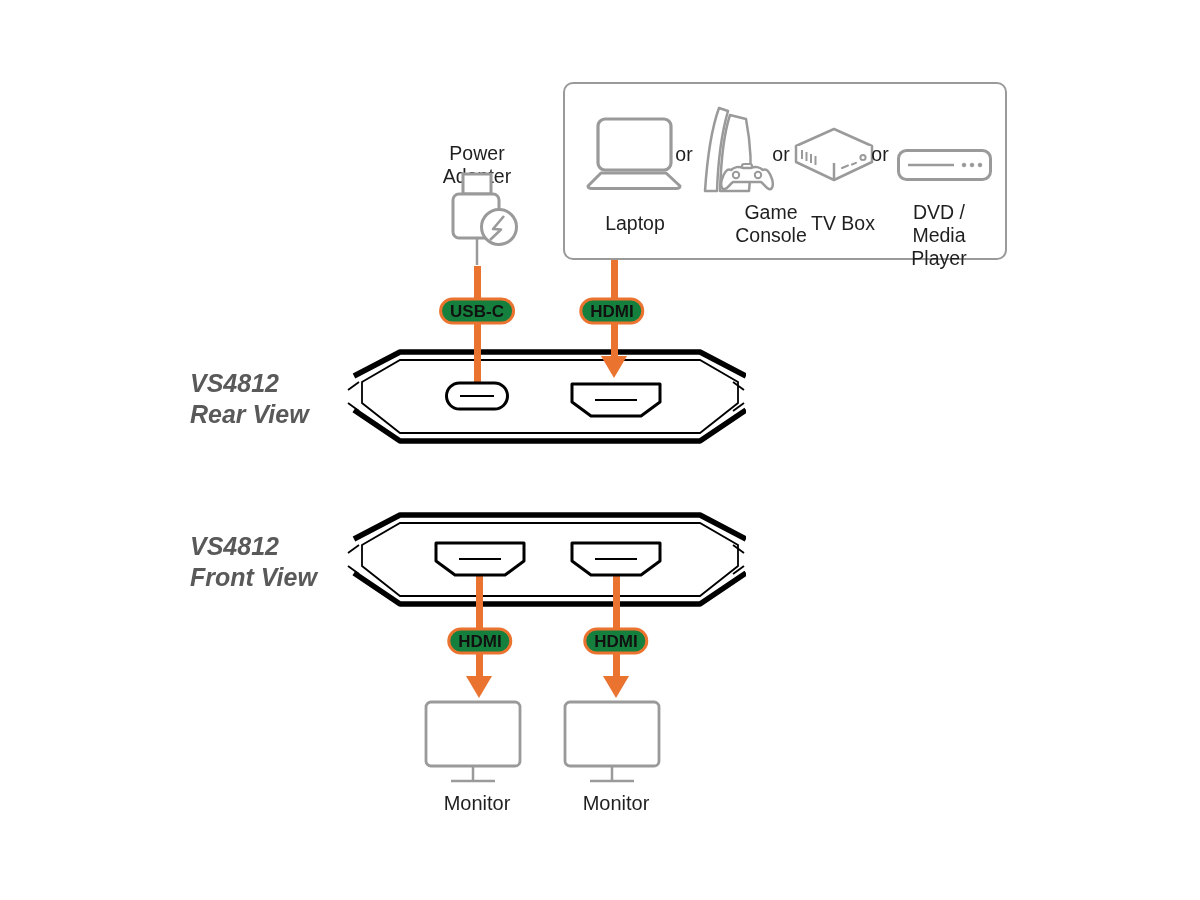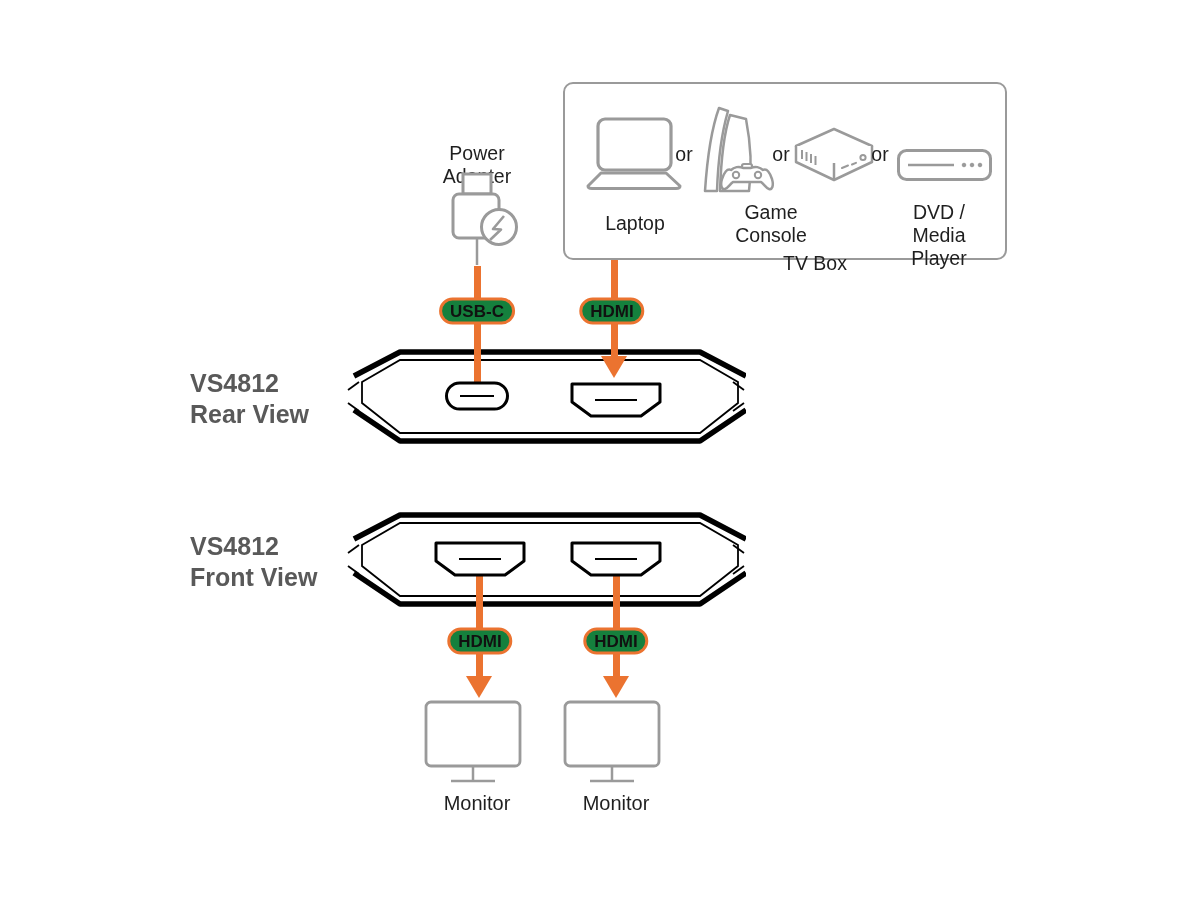--- a/index.html
+++ b/index.html
@@ -11,21 +11,21 @@
     --outline-black:#000000;
   }
   html,body{margin:0;padding:0;background:#fff;}
   .canvas{
     position:relative;width:1200px;height:900px;background:#fff;
     font-family:"Liberation Sans",sans-serif;overflow:hidden;
   }
   .abs{position:absolute;}
   .cx{transform:translateX(-50%);}
   .txt{color:var(--text-dark);font-size:19.5px;line-height:23px;text-align:center;white-space:pre-line;}
-  .view-label{color:var(--view-label-gray);font-weight:bold;font-size:25px;line-height:31px;white-space:pre-line;text-align:left;}
+  .view-label{color:var(--view-label-gray);font-weight:bold;font-size:25px;line-height:31px;white-space:pre-line;text-align:left;font-style:italic;}
   .oline{position:absolute;width:7px;margin-left:-3.5px;background:var(--accent-orange);z-index:2;}
   .ahead{position:absolute;width:0;height:0;margin-left:-13px;z-index:5;
          border-left:13px solid transparent;border-right:13px solid transparent;
          border-top:22px solid var(--accent-orange);}
   .pill{position:absolute;transform:translate(-50%,-50%);z-index:4;background:#15803d;
         border:3.5px solid var(--accent-orange);border-radius:16px;
         height:21px;line-height:21px;padding:0 8px;
         font-size:17px;font-weight:bold;color:#111;white-space:nowrap;}
   .sources-box{position:absolute;left:563px;top:82px;width:444px;height:178px;
         border:2.5px solid var(--box-border-gray);border-radius:10px;box-sizing:border-box;background:#fff;}
@@ -108,21 +108,21 @@
     <svg class="abs" style="left:331px;top:64px;" width="98" height="36" viewBox="0 0 98 36">
       <rect class="wf sg" x="2.5" y="2.5" width="92" height="29" rx="8" stroke-width="3"></rect>
       <line class="sg" x1="12" y1="17" x2="58" y2="17" stroke-width="2.5"></line>
       <circle class="sg" cx="68" cy="17" r="1.8" fill="#9A9A9A"></circle>
       <circle class="sg" cx="76" cy="17" r="1.8" fill="#9A9A9A"></circle>
       <circle class="sg" cx="84" cy="17" r="1.8" fill="#9A9A9A"></circle>
     </svg>
     <div class="abs cx txt" style="left:70px;top:128px;">Laptop</div>
     <div class="abs cx txt" style="left:170px;top:117px;margin-left:36px;">Game
 Console</div>
-    <div class="abs cx txt" style="left:250px;top:128px;margin-top:40px;">TV Box</div>
+    <div class="abs cx txt" style="left:278px;top:128px;">TV Box</div>
     <div class="abs cx txt" style="left:374px;top:117px;">DVD / Media
 Player</div>
   </div>
 
   <div class="oline" style="left:477px;top:266px;height:118px;"></div>
   <div class="pill" style="left:477px;top:311px;">USB-C</div>
 
   <div class="oline" style="left:614px;top:260px;height:100px;"></div>
   <div class="pill" style="left:612px;top:311px;">HDMI</div>
   <div class="ahead" style="left:614px;top:356px;"></div>

